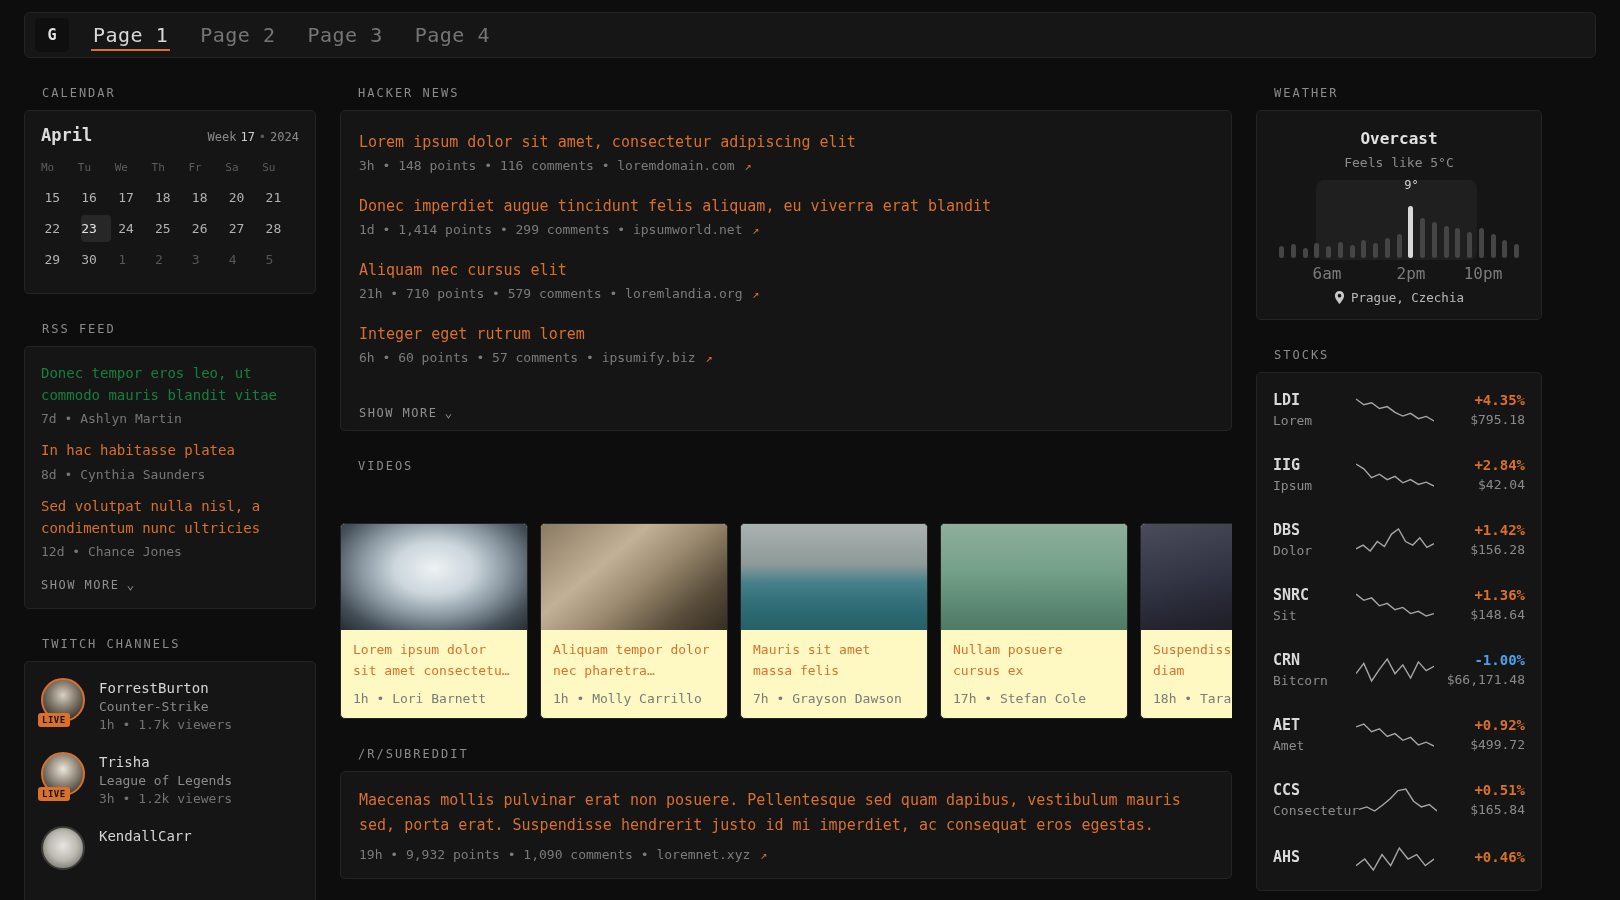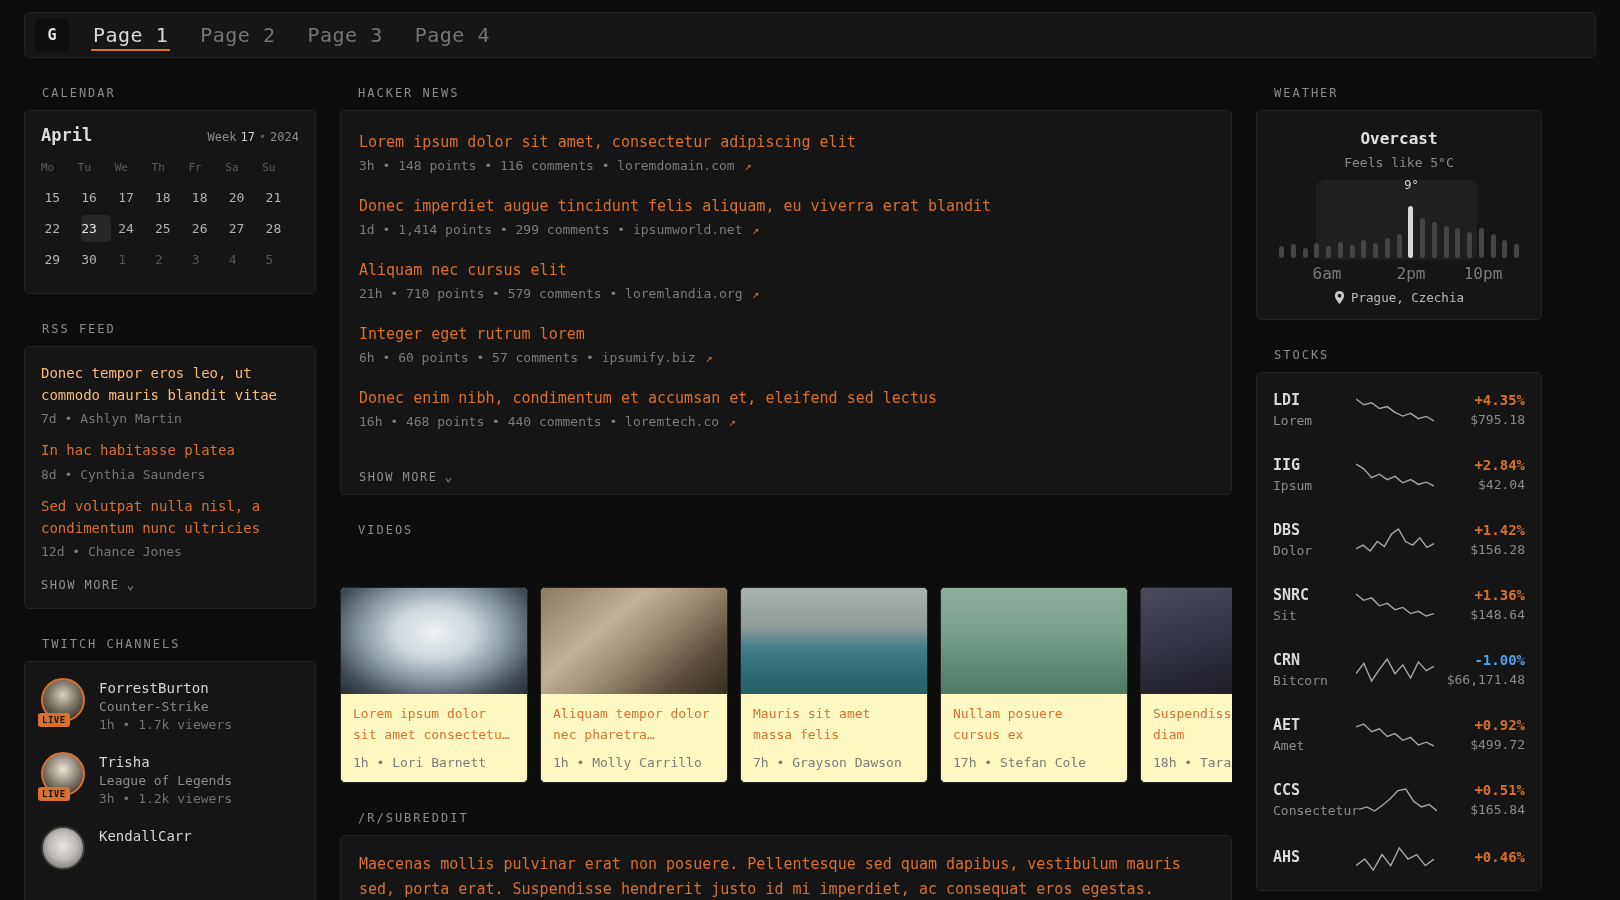--- a/index.html
+++ b/index.html
@@ -53,21 +53,21 @@
   .cal-grid { display: grid; grid-template-columns: repeat(7,1fr); text-align: left; margin-top: 16px; row-gap: 4px; }
   .dow { font-size: 11px; color: #5c5c5c; margin-bottom: 6px; }
   .day { font-size: 13px; color: #b2b2b2; width: 30px; height: 27px; line-height: 27px; justify-self: center; }
   .day.dim { color: #565656; }
   .day.sel { background: #272727; border-radius: 4px; color: #e3e3e3; }
 
   
   .rss { padding: 4px 16px 14px; }
   .feed-item { padding: 12px 0 2px; }
   .feed-title { font-size: 14px; line-height: 1.55; color: var(--accent); cursor: pointer; }
-  .feed-title.muted { color: #fdba74; }
+  .feed-title.muted { color: #15803d; }
   .feed-meta { font-size: 13px; color: #767676; margin-top: 5px; }
   .show-more {
     display: inline-flex; align-items: center; gap: 7px;
     background: none; border: none; font-family: inherit;
     color: #8f8f8f; font-size: 12px; letter-spacing: 1.5px;
     margin-top: 14px; cursor: pointer; padding: 2px 0;
   }
   .show-more .chev { font-size: 13px; color: #8f8f8f; }
 
   
@@ -289,28 +289,20 @@
         </div>
       </div>
       <div class="hn-item">
         <div class="hn-title">Integer eget rutrum lorem</div>
         <div class="hn-meta">
           <span>6h • 60 points • 57 comments •</span>
           <span class="domain">ipsumify.biz</span>
           <span class="arrow">↗</span>
         </div>
       </div>
-      <div class="hn-item">
-        <div class="hn-title">Donec enim nibh, condimentum et accumsan et, eleifend sed lectus</div>
-        <div class="hn-meta">
-          <span>16h • 468 points • 440 comments •</span>
-          <span class="domain">loremtech.co</span>
-          <span class="arrow">↗</span>
-        </div>
-      </div>
       <button class="show-more">
         <span>SHOW MORE</span>
         <span class="chev">⌄</span>
       </button>
     </div>
 
     <div class="section-label">VIDEOS</div>
     <div class="videos-row">
       <div class="video-card">
         <div class="thumb" style="background:radial-gradient(ellipse at 50% 42%, #eef2f4 0%, #ccd6dc 30%, #8a98a2 55%, #454f58 80%, #262c33 100%)"></div>

